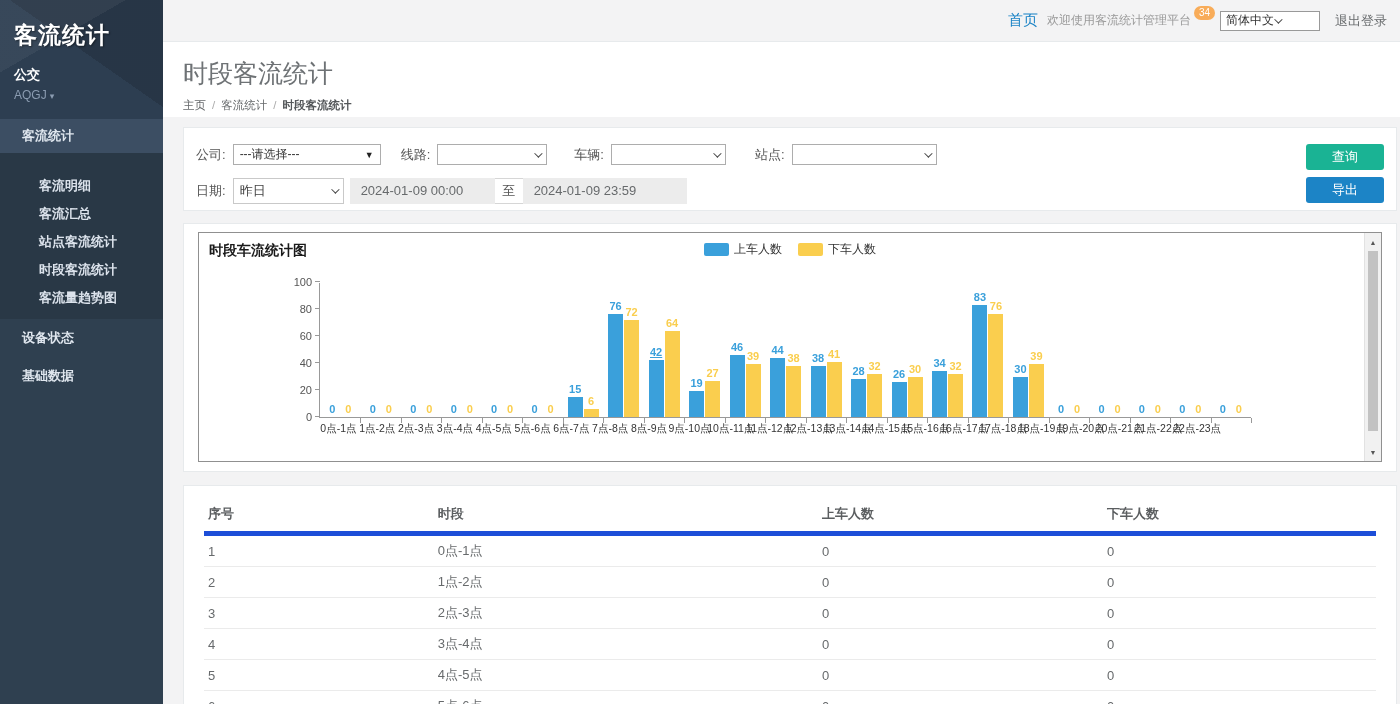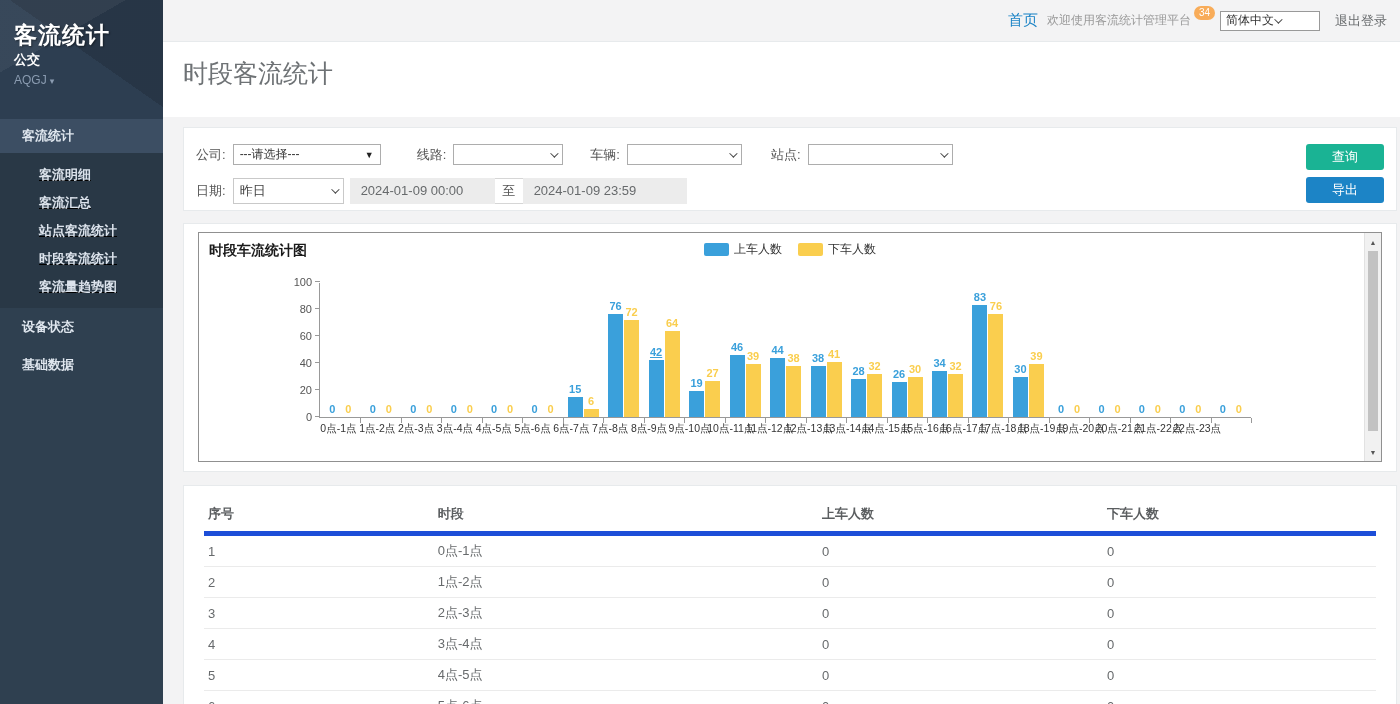--- a/index.html
+++ b/index.html
@@ -14,27 +14,27 @@
   
   .sidebar { flex:0 0 163px; width:163px; background:#2f4050; overflow:hidden; }
   .side-head {
     height:119px; padding:20px 14px 0;
     background:
       linear-gradient(150deg, rgba(255,255,255,0.05) 0 34%, rgba(255,255,255,0) 34%),
       linear-gradient(215deg, rgba(0,0,0,0.14) 0 46%, rgba(0,0,0,0) 46%),
       #2d3e51;
   }
   .app-title { font-size:23px; font-weight:bold; color:#fff; letter-spacing:1px; text-shadow:1px 1px 2px rgba(0,0,0,.45); }
-  .org { font-size:13px; font-weight:bold; color:#fff; margin-top:0; }
+  .org { font-size:13px; font-weight:bold; color:#fff; margin-top:15px; }
   .user { font-size:12px; color:#8b9cb1; margin-top:4px; cursor:pointer; }
   .user .caret { font-size:9px; margin-left:3px; }
   .menu-parent { padding:8px 0 8px 22px; font-size:13px; font-weight:600; color:#dfe6ee; cursor:pointer; }
   .menu-parent.active { background:#3c4e63; }
   .menu-parent.spaced { padding:10px 0 10px 22px; }
-  .submenu { background:#293846; padding:8px 0 7px;text-decoration:underline; }
+  .submenu { background:#293846; padding:19px 0 7px; }
   .submenu-item { padding:5px 0 5px 39px; font-size:13px; font-weight:600; color:#dce3ec; cursor:pointer; }
 
   
   .main { flex:1 1 auto; min-width:0; display:flex; flex-direction:column; }
   .topbar {
     height:42px; flex:0 0 42px; background:#f3f3f4; border-bottom:1px solid #e7eaec;
     display:flex; align-items:center; justify-content:flex-end; padding:0 13px;
   }
   .home { color:#1c84c6; font-size:15px; margin-right:9px; cursor:pointer; text-decoration:none; }
   .welcome { color:#999; font-size:12px;text-align:right; }
@@ -52,21 +52,21 @@
 
   .content { flex:1 1 auto; background:#f3f3f4; padding:10px 3px 0 20px; overflow:hidden; }
   .panel { background:#fff; border:1px solid #e7eaec; }
 
   
   .filter-panel { height:84px; position:relative; padding:16px 12px; margin-bottom:12px; }
   .frow { display:flex; align-items:center; height:21px; margin-bottom:13px; font-size:13px; color:#555; }
   .frow label { margin-right:7px; }
   .sel { border:1px solid #adadad; height:21px; background:#fff; display:flex; align-items:center; justify-content:space-between; padding:0 6px; font-size:12px; color:#333; cursor:pointer; }
   .sel .tri { font-size:9px; color:#222; }
-  .w-company { width:148px; margin-right:36px; }
+  .w-company { width:148px; margin-right:20px; }
   .w-line    { width:110px; margin-right:27px; }
   .w-vehicle { width:115px; margin-right:29px; }
   .w-station { width:145px; }
   .frow2 { height:26px; margin-bottom:0; }
   .sel-preset { width:111px; height:26px; border-color:#c9c9c9; margin-right:6px; font-size:13px; color:#444; }
   .dinput { width:145px; height:26px; background:#ececec; color:#676a6c; font-size:13px; line-height:26px; padding:0 11px; cursor:text; }
   .dinput.to { width:164px; }
   .tosep { width:28px; height:26px; border-top:1px solid #d6d6d6; border-bottom:1px solid #d6d6d6; background:#fff; text-align:center; line-height:24px; font-size:13px; color:#555; }
   .btn-col { position:absolute; top:16px; right:12px; display:flex; flex-direction:column; gap:7px; }
   .btn { width:78px; height:26px; border:none; border-radius:3px; color:#fff; font-size:13px; font-family:inherit; cursor:pointer; }
@@ -138,20 +138,23 @@
       <span class="badge">34</span>
       <div class="lang-select">
         <span>简体中文</span>
         <span class="chev"></span>
       </div>
       <a class="logout">退出登录</a>
     </header>
 
     <section class="heading">
       <h2>时段客流统计</h2>
+      <div class="breadcrumb">
+        <a>主页</a><span class="sep">/</span><a>客流统计</a><span class="sep">/</span><b>时段客流统计</b>
+      </div>
     </section>
 
     <section class="content">
 
       <div class="panel filter-panel">
         <div class="frow">
           <label>公司:</label>
           <div class="sel w-company">
             <span>---请选择---</span>
             <span class="tri">▼</span>

